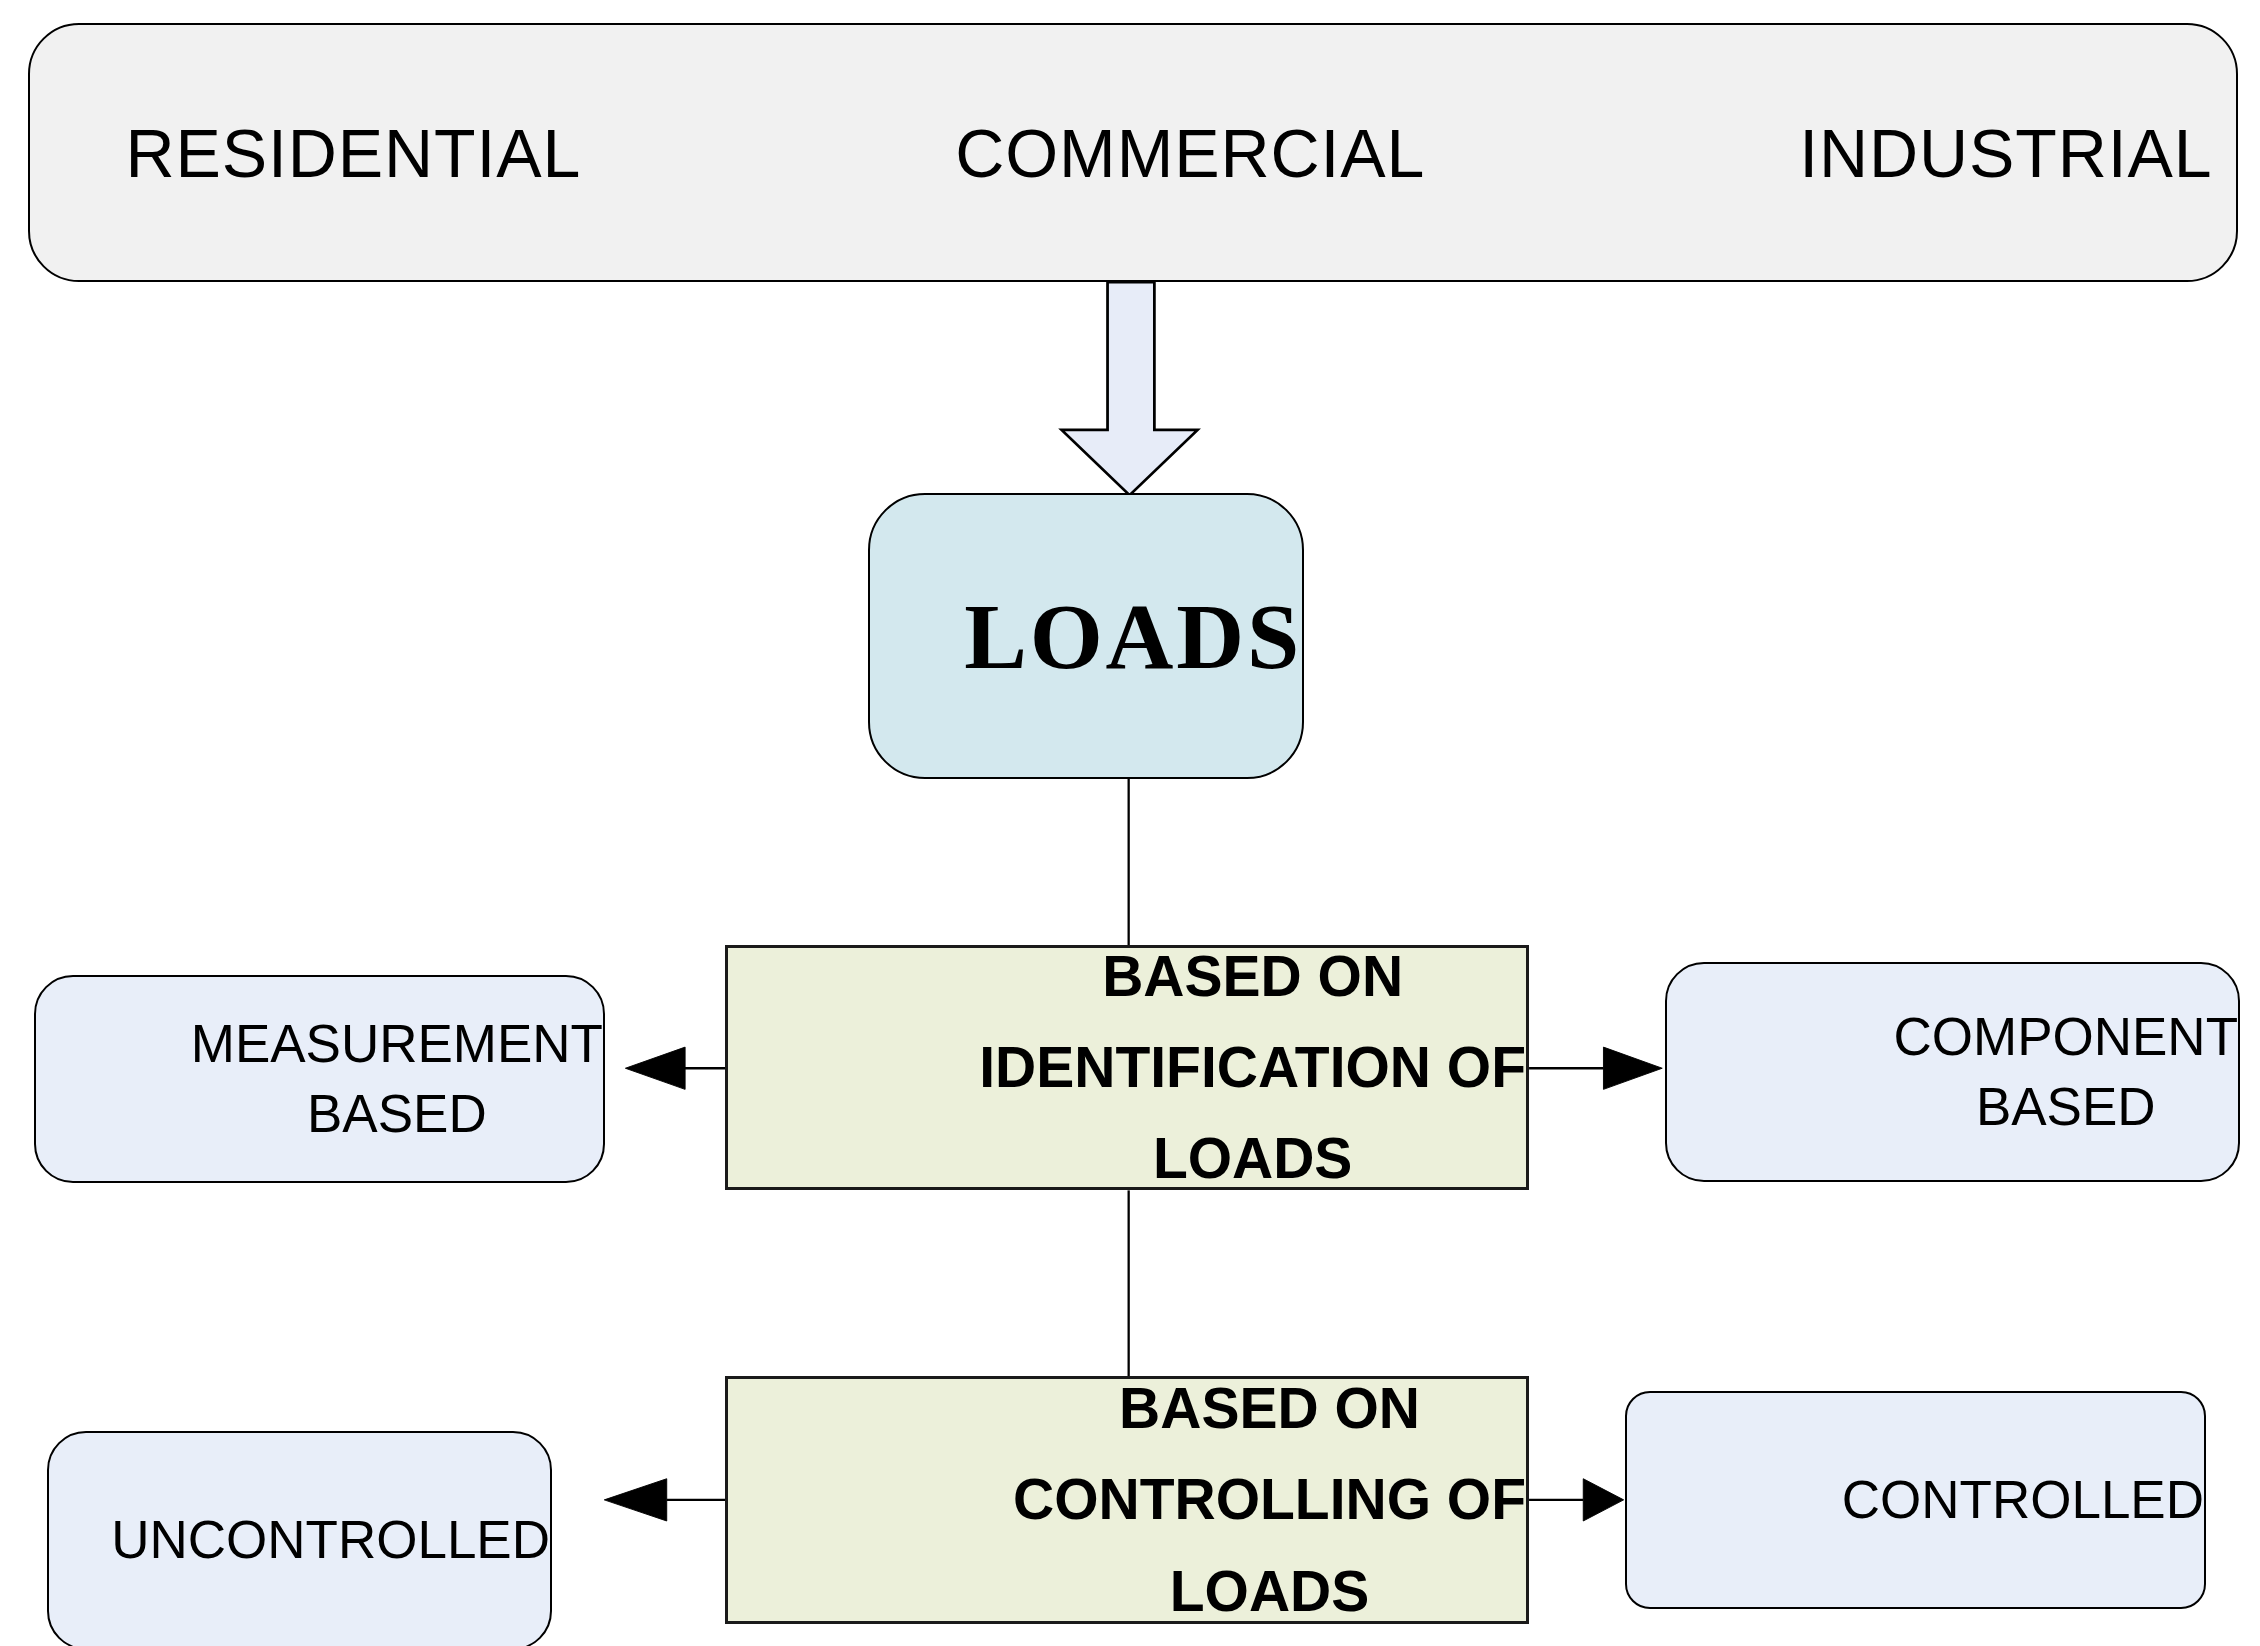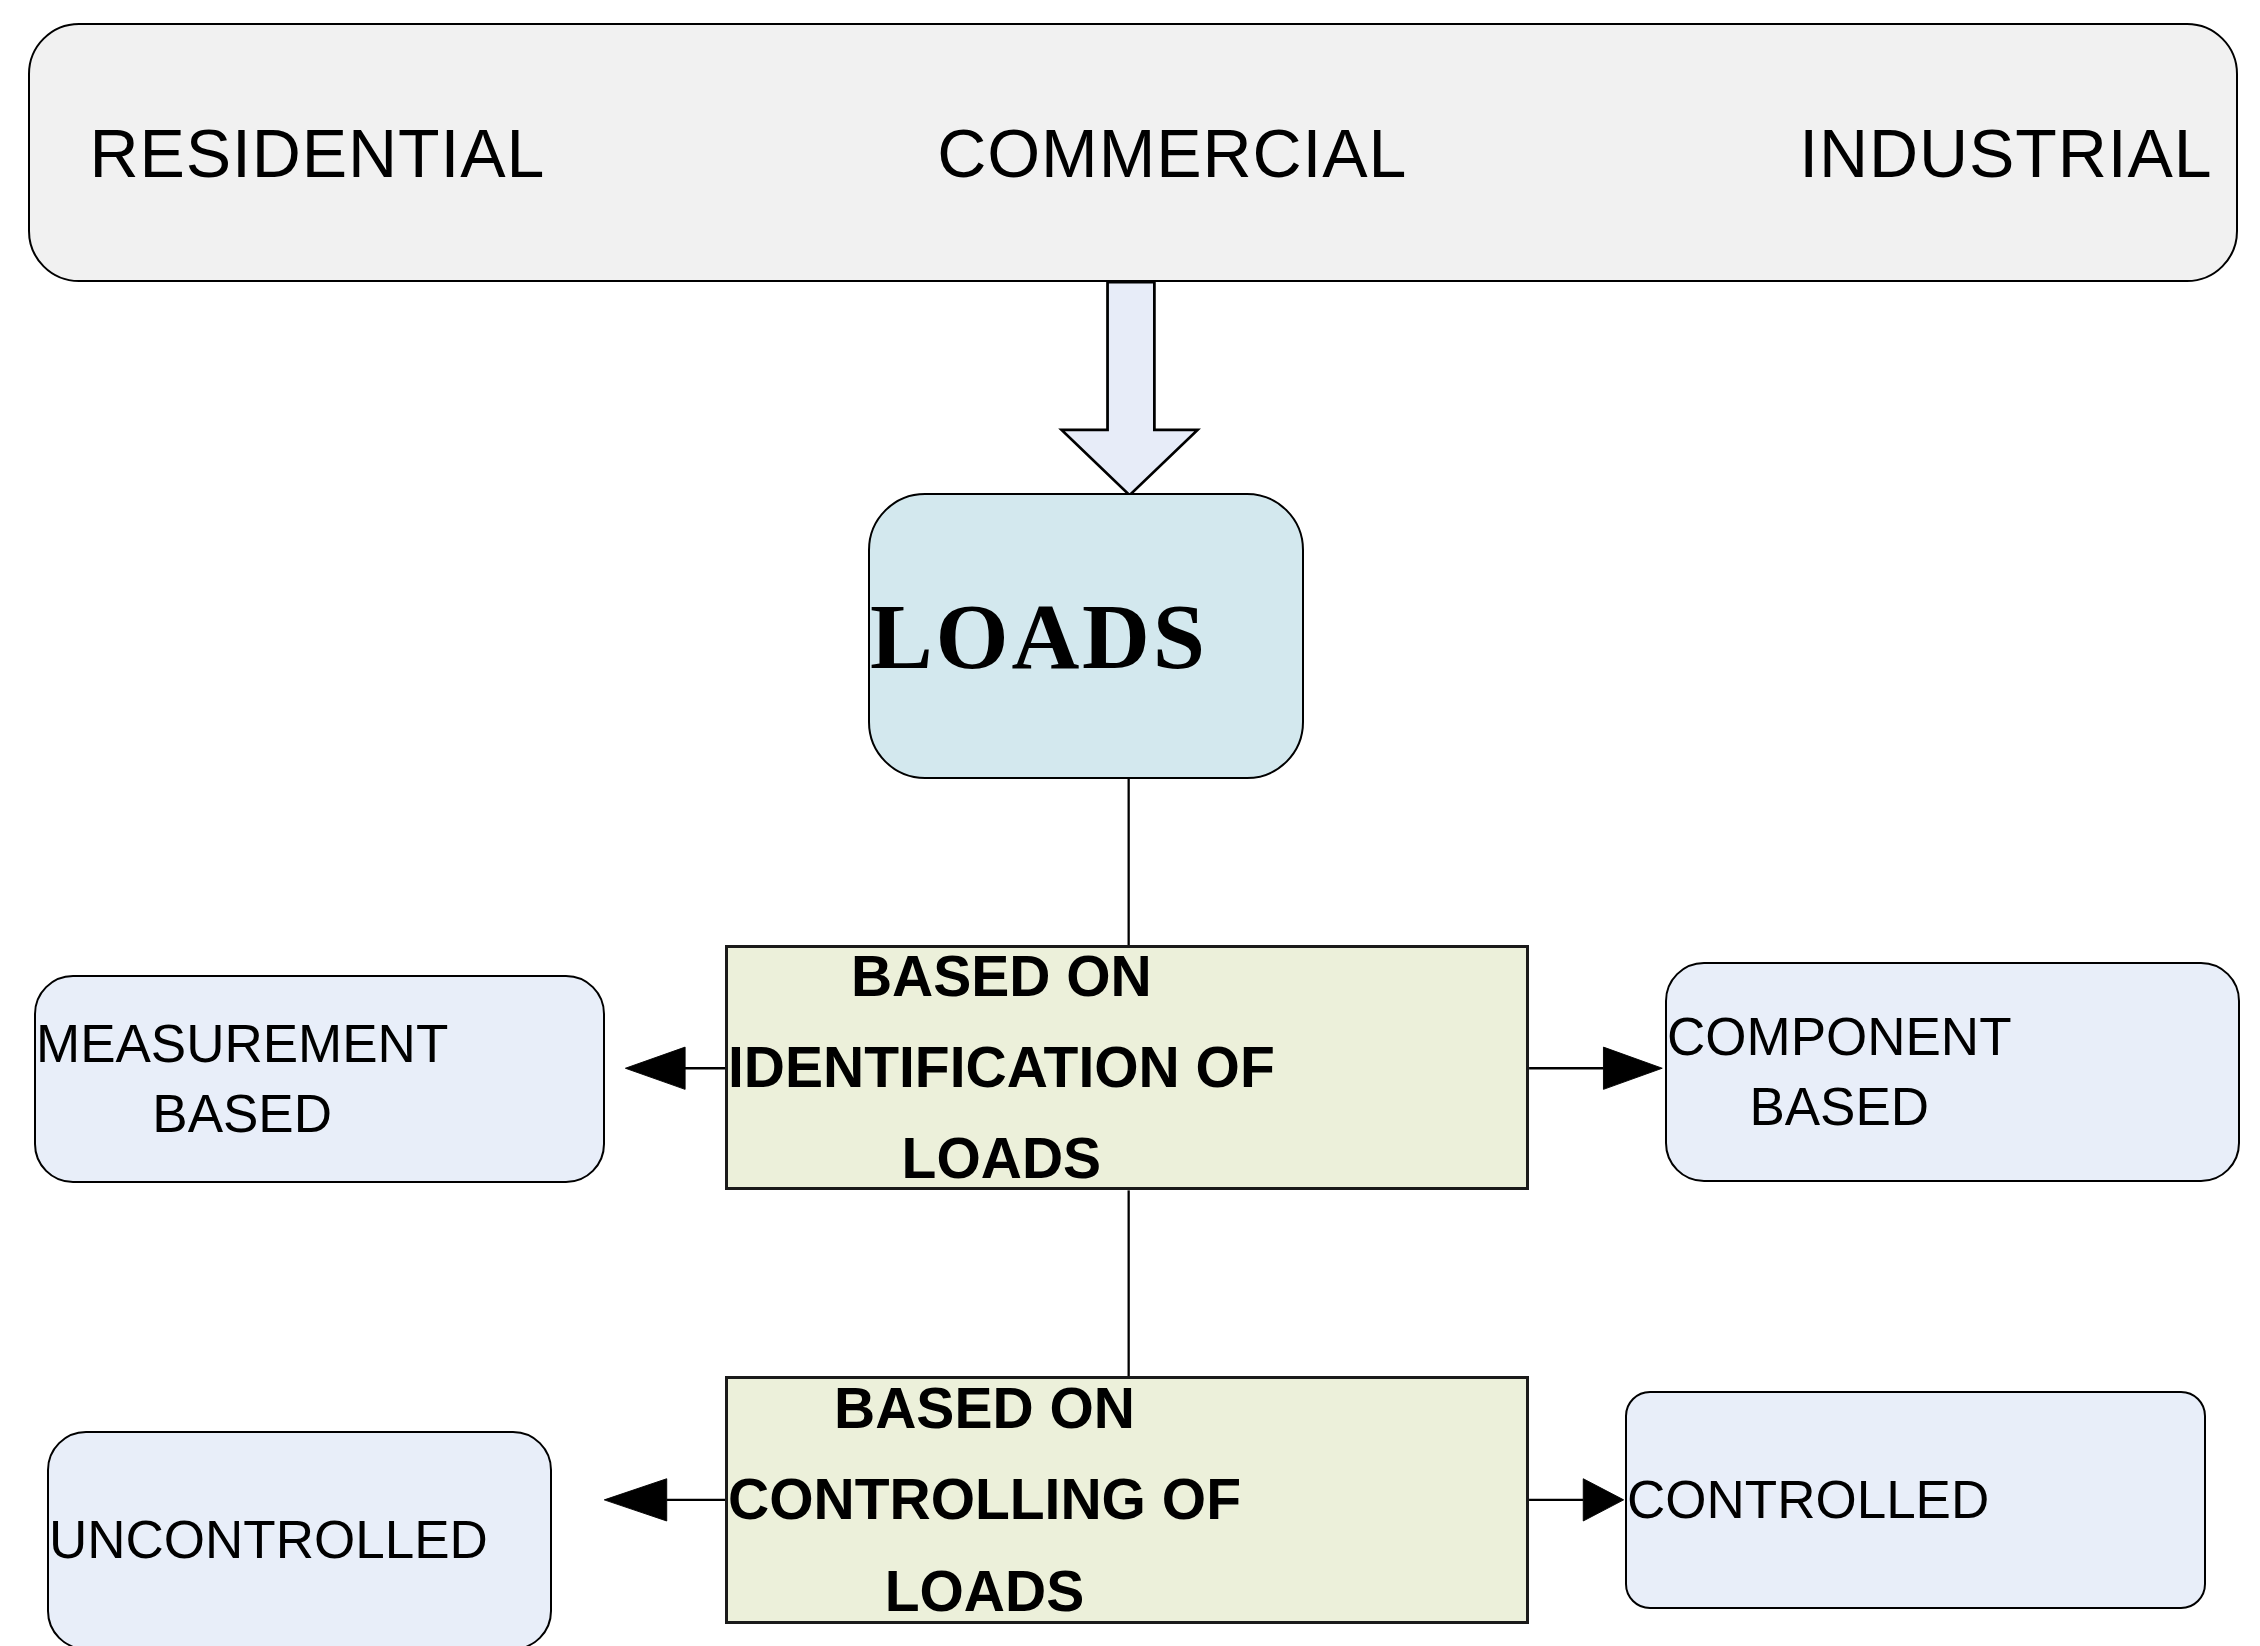--- a/index.html
+++ b/index.html
@@ -35,35 +35,35 @@
     fill: var(--block-arrow-fill, #e7ecf8);
     stroke: #000000;
     stroke-width: 3;
     stroke-linejoin: miter;
   }
   .node {
     position: absolute;
     z-index: 1;
     display: flex;
     align-items: center;
-    justify-content: flex-start;
+    justify-content: flex-end;
     text-align: center;
     color: var(--text-color, #000000);
     box-sizing: border-box;
     white-space: pre-line;
   }
   
   .top-bar {
     left: 27.5px; top: 23px;
     width: 2210px; height: 259px;
     background: var(--top-bar-fill, #f1f1f1);
     border: 2.8px solid #000;
     border-radius: 51px;
     justify-content: space-between;
-    padding: 0 23px 0 60px;
+    padding: 0 23px 0 96px;
   }
   .top-label {
     font-size: 68px;
     letter-spacing: 0.9px;
     white-space: nowrap;
   }
   
   .loads-box {
     left: 868px; top: 493px;
     width: 436px; height: 286px;

